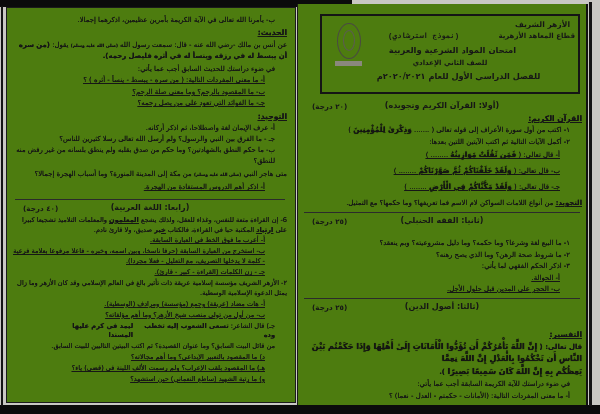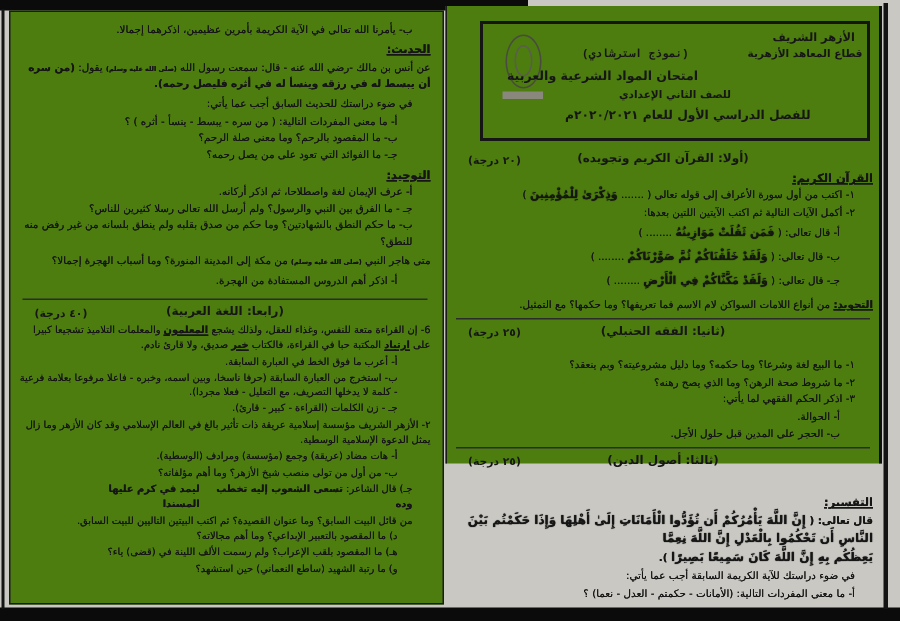--- a/index.html
+++ b/index.html
@@ -7,46 +7,46 @@
          font-family:"DejaVu Sans",sans-serif;color:#161616;}
   
   .bar-top{position:absolute;left:0;top:0;width:352px;height:7px;background:#0b0b0b;}
   .bar-bottom{position:absolute;left:0;bottom:0;width:600px;height:9px;background:#0b0b0b;}
   .edge-left{position:absolute;left:1px;top:6px;bottom:8px;width:2px;background:#141414;}
   .edge-right{position:absolute;left:589px;top:2px;bottom:8px;width:3px;background:#141414;}
   
   .page{position:absolute;background:#4d7c0f;direction:rtl;box-sizing:border-box;}
   .page-left{left:6px;top:7px;width:290px;height:396px;border:1.5px solid #1b1b1b;
              padding:6px 8px 3px 6px;}
-  .page-right{left:297px;top:4px;width:291px;height:305px;border-left:1.5px solid #1b1b1b;
+  .page-right{left:297px;top:4px;width:291px;height:401px;border-left:1.5px solid #1b1b1b;
               border-right:2.5px solid #101010;padding:8px 4px 3px 4px;}
   
   .hbox{position:relative;height:76px;border:2px solid #151515;margin:2px 2px 7px 18px;}
   .hbox .org1{position:absolute;top:4px;right:8px;font-size:7.6px;font-weight:bold;}
   .hbox .org2{position:absolute;top:16px;right:3px;font-size:7px;font-weight:bold;}
   .hbox .model{position:absolute;top:15px;left:66px;font-size:7.4px;font-weight:bold;font-family:Liberation Mono, monospace;}
-  .hbox .t1{position:absolute;top:29px;right:0;left:16px;text-align:left;font-size:8.4px;font-weight:bold;}
+  .hbox .t1{position:absolute;top:29px;right:0;left:5px;text-align:center;font-size:8.4px;font-weight:bold;}
   .hbox .t2{position:absolute;top:43px;right:0;left:0;text-align:center;font-size:7px;font-weight:bold;}
   .hbox .t3{position:absolute;top:55px;right:0;left:0;text-align:center;font-size:8.2px;font-weight:bold;padding-left:17px;}
   .logo{position:absolute;left:12px;top:7px;width:30px;height:52px;}
   .logo .o1{position:absolute;left:3px;top:0;width:22px;height:34px;border:1.4px solid #4a4a42;
             border-radius:50%;}
   .logo .o2{position:absolute;left:9px;top:7px;width:10px;height:19px;border:1px solid #5c5c52;
             border-radius:50%;}
   .logo .base{position:absolute;left:1px;top:38px;width:27px;height:5px;background:#8a887d;
               filter:blur(0.5px);}
   
   .ln{font-size:6.9px;line-height:1.5;margin:1px 0;text-shadow:0 0 .3px currentColor;}
   .ln.sm{font-size:6.6px;}
   .b{font-weight:bold;}
   .u{text-decoration:underline;text-underline-offset:1px;}
   .hsec{font-weight:bold;text-decoration:underline;text-underline-offset:1px;
         font-size:7.6px;margin:3px 0 2px;text-shadow:0 0 .3px currentColor;}
   .ind1{padding-right:12px;}
-  .ind2{padding-right:22px;}
+  .ind2{padding-right:22px;text-decoration:underline;}
   .secrow{position:relative;text-align:center;font-weight:bold;font-size:8px;margin:3px 0 4px;}
   .secrow .marks{position:absolute;left:10px;top:1px;font-size:7.2px;}
   .rule{border-top:1.3px solid #2b2b2b;margin:4px 2px 3px;}
   .verse{font-weight:bold;font-size:7.3px;letter-spacing:-.15px;text-shadow:0 0 .7px #000;}
   .verse.big{font-size:8px;}
   .saw{font-size:4.3px;font-weight:bold;}
   .poem{display:flex;justify-content:space-between;padding-left:34px;} .gap8{height:8px;} .gap12{height:12px;}
 </style>
 </head>
 <body>

